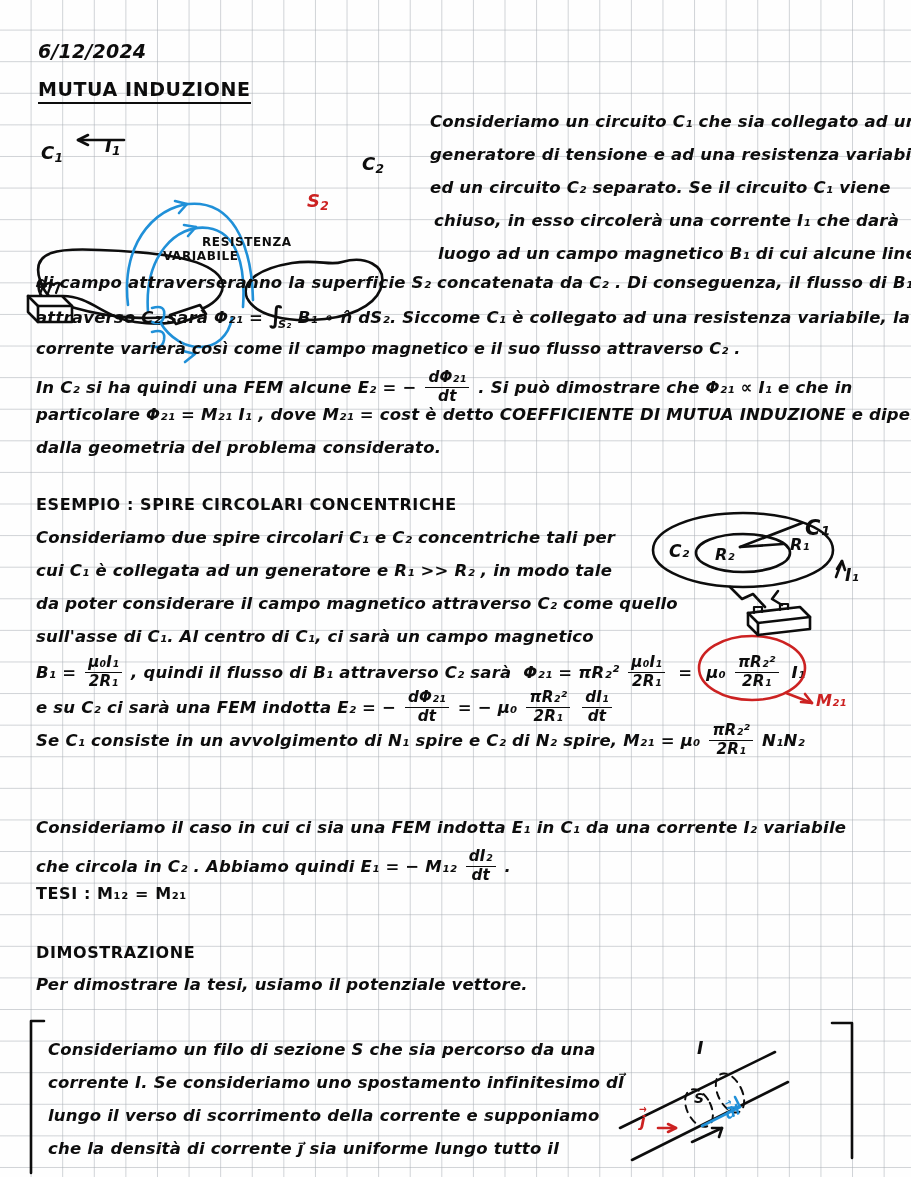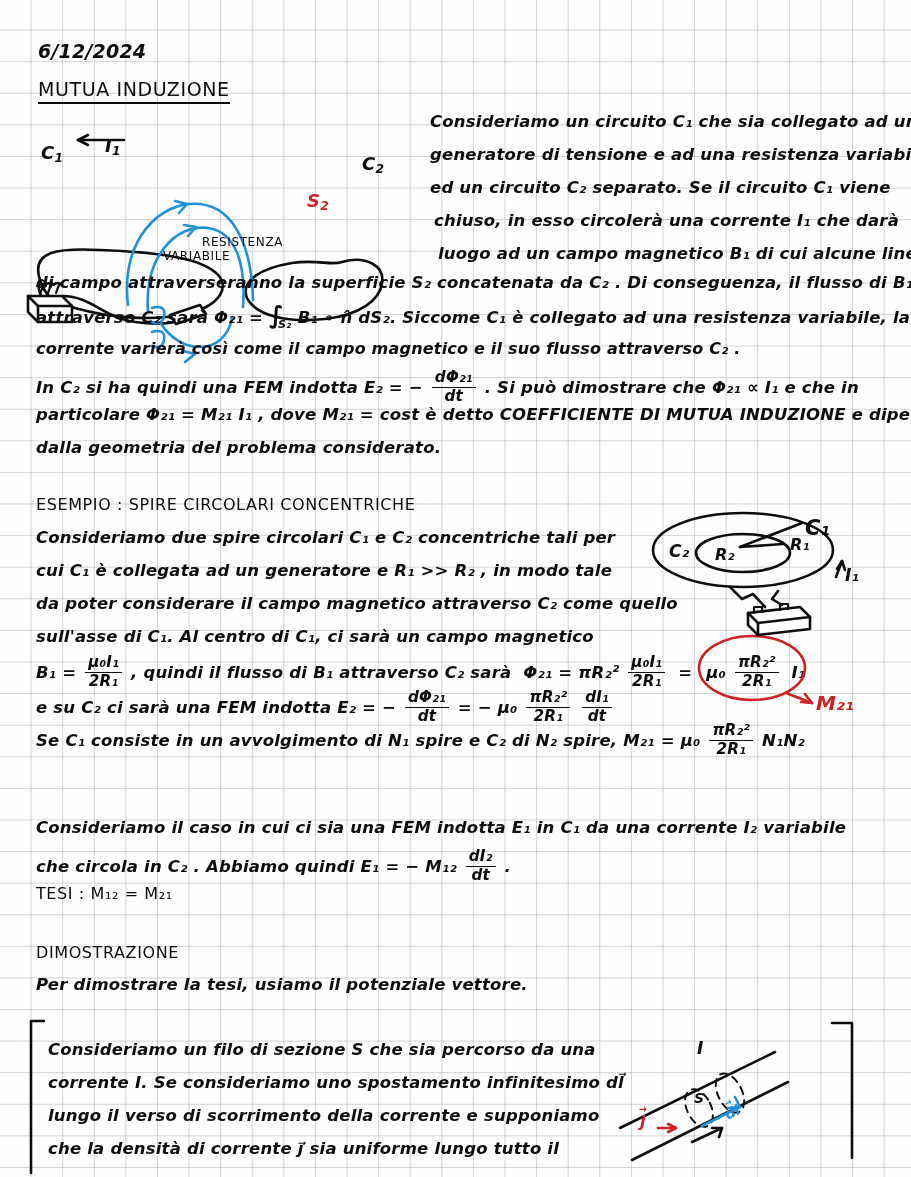--- a/index.html
+++ b/index.html
@@ -22,21 +22,21 @@
   }
   .ink{
     position:absolute;
     font-family:"DejaVu Sans", sans-serif;
     color:#0d0d0d;
     white-space:nowrap;
     letter-spacing:.2px;
     transform-origin:left top;
   }
   .hw{ font-style:italic; font-weight:600; }
-  .caps{ font-style:normal; font-weight:400; letter-spacing:.6px; }
+  .caps{ font-style:normal; font-weight:700; letter-spacing:.6px; }
   .red{ color:#cc2222; }
   .blue{ color:#2090d8; }
   .ul{ border-bottom:2.2px solid #0d0d0d; padding-bottom:2px; }
   .sub{ font-size:.68em; vertical-align:-.28em; }
   .frac{
     display:inline-block; text-align:center; vertical-align:-0.52em;
     line-height:1.04; margin:0 3px; font-size:.92em;
   }
   .frac .num{ display:block; border-bottom:1.6px solid currentColor; padding:0 3px 1px; }
   .frac .den{ display:block; padding:1px 3px 0; }
@@ -126,21 +126,21 @@
     <span>Φ₂₁ =</span>
     <span style="position:relative; display:inline-block;">
       <span style="font-size:24px; line-height:.8;">∫</span><span class="sub" style="position:absolute; left:9px; bottom:-4px;">S₂</span>
     </span>
     <span style="margin-left:8px;">B₁ ∘ n̂ dS₂. Siccome  C₁ è collegato  ad una  resistenza variabile, la</span>
   </div>
 
   <div class="ink hw" style="left:36px; top:339px; font-size:16px;">corrente varierà così come  il  campo magnetico e il  suo flusso attraverso C₂ .</div>
 
   <div class="ink hw" style="left:36px; top:370px; font-size:16.5px;">
-    <span>In C₂ si ha quindi una FEM indotta</span>
+    <span>In C₂ si ha quindi una FEM alcune</span>
     <span>E₂ = −</span>
     <span class="frac">
       <span class="num">dΦ₂₁</span>
       <span class="den">dt</span>
     </span>
     <span>. Si può dimostrare che  Φ₂₁ ∝ I₁ e che in</span>
   </div>
 
   <div class="ink hw" style="left:36px; top:405px; font-size:16.5px;">particolare  Φ₂₁ = M₂₁ I₁ , dove M₂₁ = cost  è  detto COEFFICIENTE DI MUTUA INDUZIONE  e dipende</div>
   <div class="ink hw" style="left:36px; top:438px; font-size:16.5px;">dalla geometria del problema considerato.</div>
@@ -171,21 +171,21 @@
       <span class="den">2R₁</span>
     </span>
     <span style="margin-left:4px;">I₁</span>
   </div>
 
   <svg style="left:690px; top:635px; width:170px; height:90px;">
     <ellipse class="kr" cx="62" cy="33" rx="53" ry="32"></ellipse>
     <path class="kr" d="M96 58 L122 68"></path>
     <path class="kr" d="M122 68 l-11 -1 M122 68 l-7 -9"></path>
   </svg>
-  <div class="ink hw red" style="left:816px; top:691px; font-size:20px;">M₂₁</div>
+  <div class="ink hw red" style="left:816px; top:691px; font-size:16px;">M₂₁</div>
 
   <div class="ink hw" style="left:36px; top:690px; font-size:16.5px;">
     <span>e su C₂ ci sarà una FEM indotta</span>
     <span>E₂ = −</span>
     <span class="frac">
       <span class="num">dΦ₂₁</span>
       <span class="den">dt</span>
     </span>
     <span>= − μ₀</span>
     <span class="frac">

